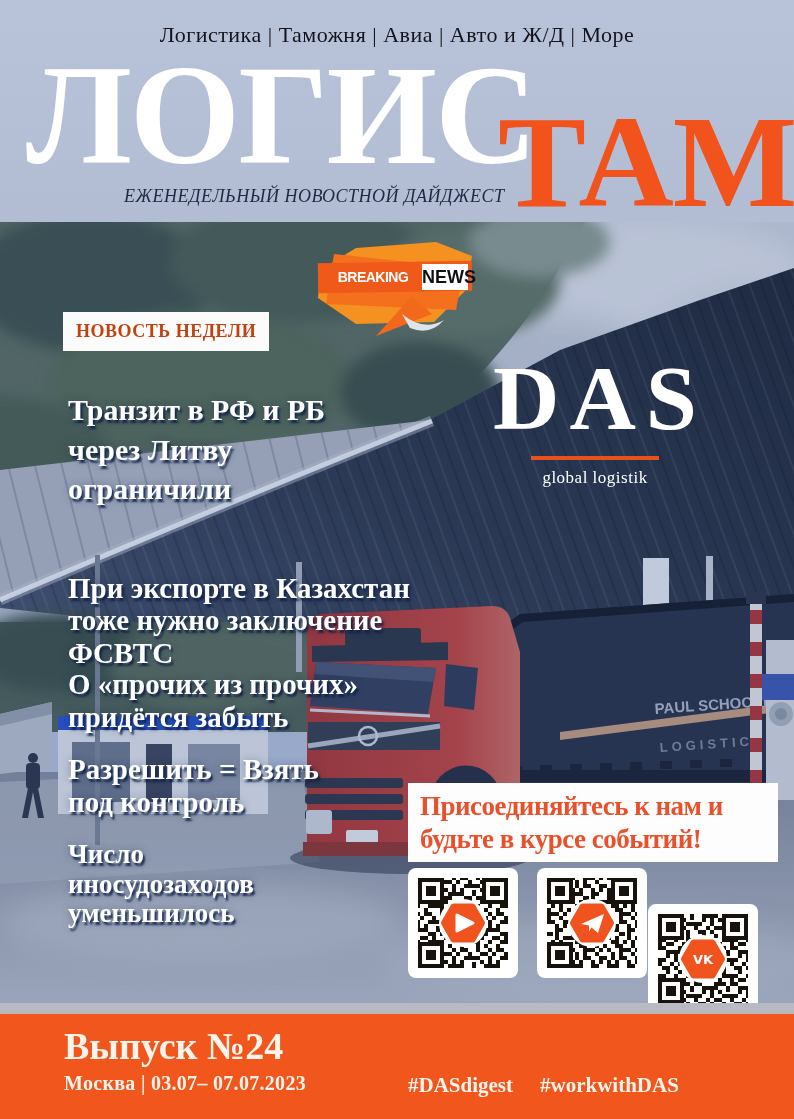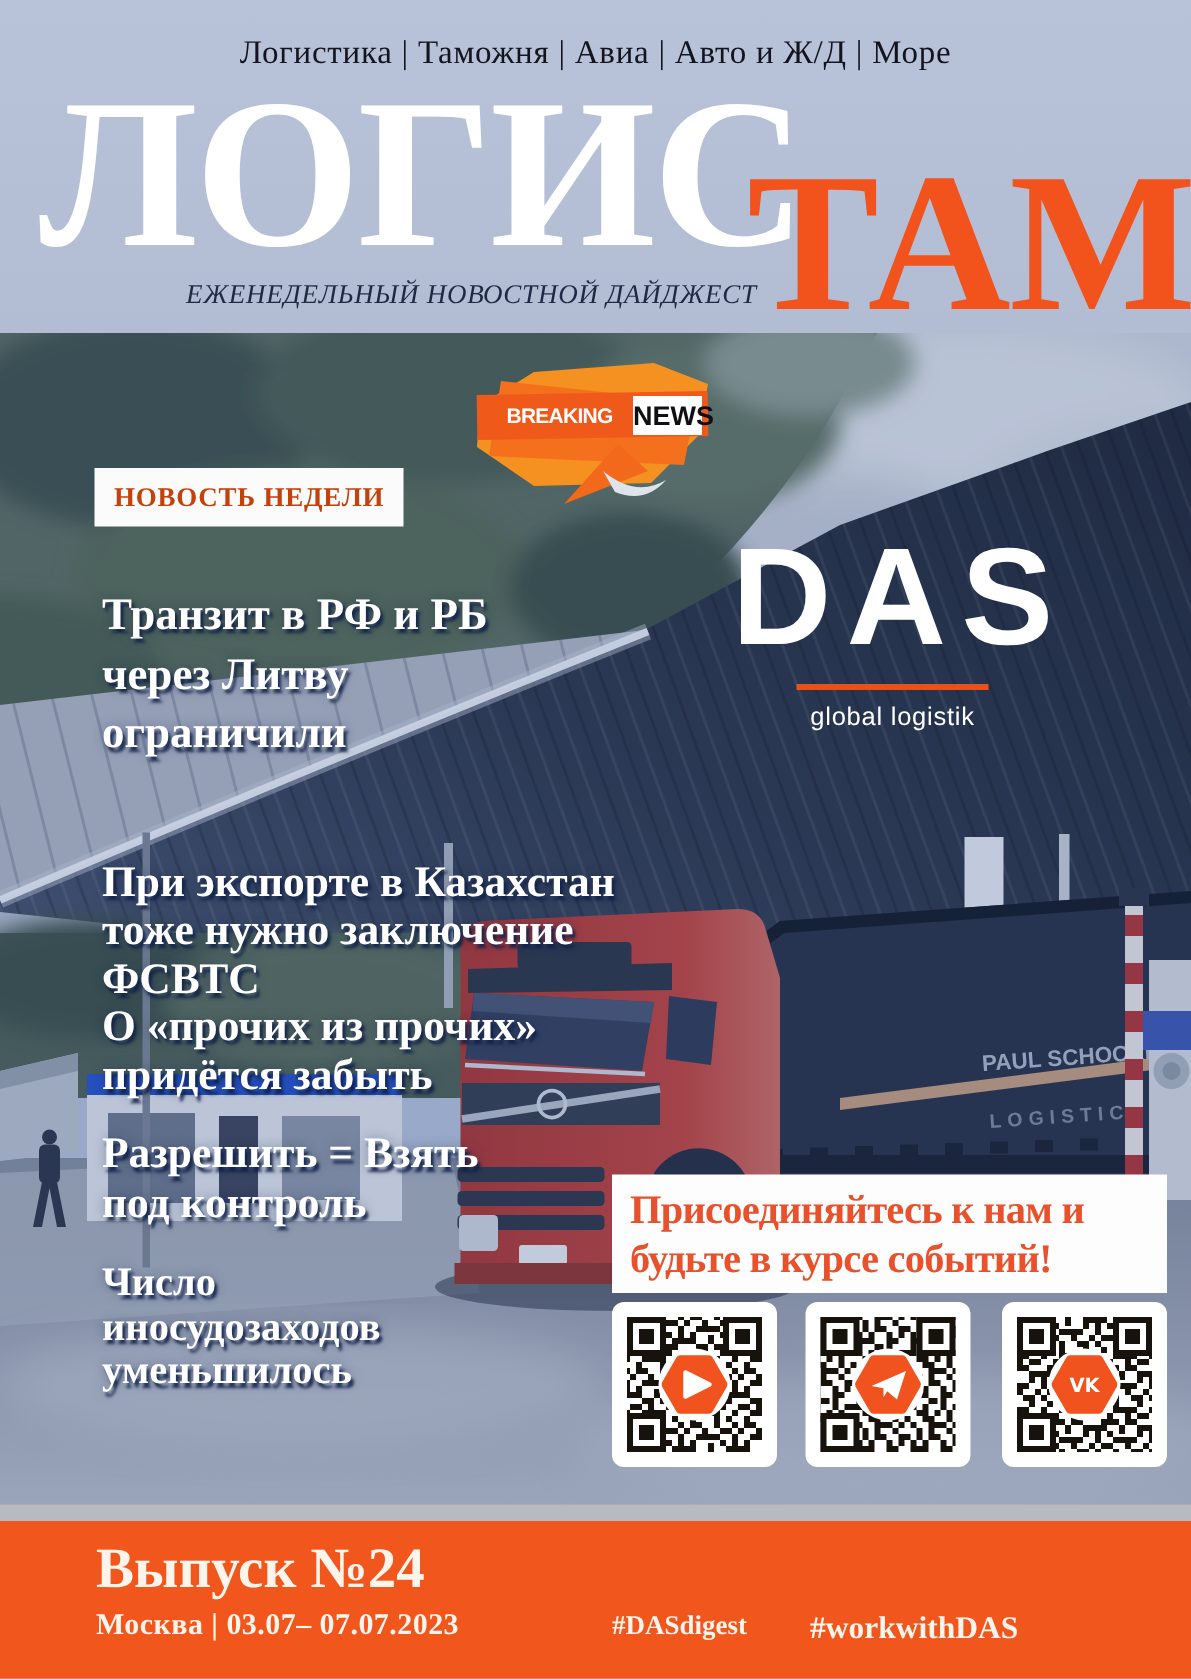--- a/index.html
+++ b/index.html
@@ -34,41 +34,41 @@
   .hl{color:#ffffff;font-weight:bold;white-space:pre-line;z-index:5;
       text-shadow:2px 3px 2px rgba(16,32,72,.85),0 0 8px rgba(16,32,72,.35);}
   .hl1{left:68px;top:390px;font-size:30px;line-height:1.32;}
   .hl2{left:68px;top:572px;font-size:29px;line-height:1.12;}
   .hl3{left:68px;top:668px;font-size:29px;line-height:1.15;}
   .hl4{left:68px;top:753px;font-size:29px;line-height:1.15;}
   .hl5{left:68px;top:840px;font-size:27px;line-height:1.1;}
 
   
   .daslogo{left:470px;top:350px;width:250px;text-align:center;z-index:5;color:#fff;
-    font-family:Liberation Sans, sans-serif;}
+    font-family:Liberation Serif, serif;}
   .daslogo .das{font-size:92px;font-weight:bold;line-height:1.06;letter-spacing:10px;margin-right:-10px;}
   .daslogo .rule{width:128px;height:4px;background:#e8511c;margin:8px auto 8px auto;}
   .daslogo .tagline{font-size:17px;letter-spacing:.5px;}
 
   
   .cta{left:408px;top:783px;width:370px;height:79px;background:#fdfdfd;z-index:6;
     display:flex;align-items:center;box-sizing:border-box;padding:4px 12px;}
   .cta span{color:#e8512b;font-weight:bold;font-size:27px;line-height:1.22;white-space:pre-line;letter-spacing:-.5px;}
 
   
   .qr{top:868px;width:110px;height:110px;background:#fff;border-radius:8px;z-index:6;
     display:flex;align-items:center;justify-content:center;}
-  .qr1{left:408px;} .qr2{left:537px;} .qr3{left:668px;}
+  .qr1{left:408px;} .qr2{left:537px;} .qr3{left:648px;margin-top:36px;}
 
   
   .sep{left:0;top:1003px;width:794px;height:11px;background:#b7bac2;z-index:7;}
   .footer{left:0;top:1014px;width:794px;height:124px;background:#f1561d;z-index:7;color:#fdf5ec;}
   .f-issue{position:absolute;left:64px;top:10px;font-size:38px;font-weight:bold;}
   .f-loc{position:absolute;left:64px;top:58px;font-size:20px;font-weight:bold;letter-spacing:.3px;}
-  .f-tag1{position:absolute;left:408px;top:59px;font-size:18px;font-weight:bold;}
+  .f-tag1{position:absolute;left:408px;top:59px;font-size:21px;font-weight:bold;}
   .f-tag2{position:absolute;left:540px;top:59px;font-size:21px;font-weight:bold;}
 </style>
 </head>
 <body>
 
 <svg width="0" height="0" style="position:absolute">
   <defs>
     <pattern id="qrp" width="36" height="36" patternUnits="userSpaceOnUse">
       <g fill="#17120c">
         <rect x="0" y="0" width="4" height="4"></rect>

